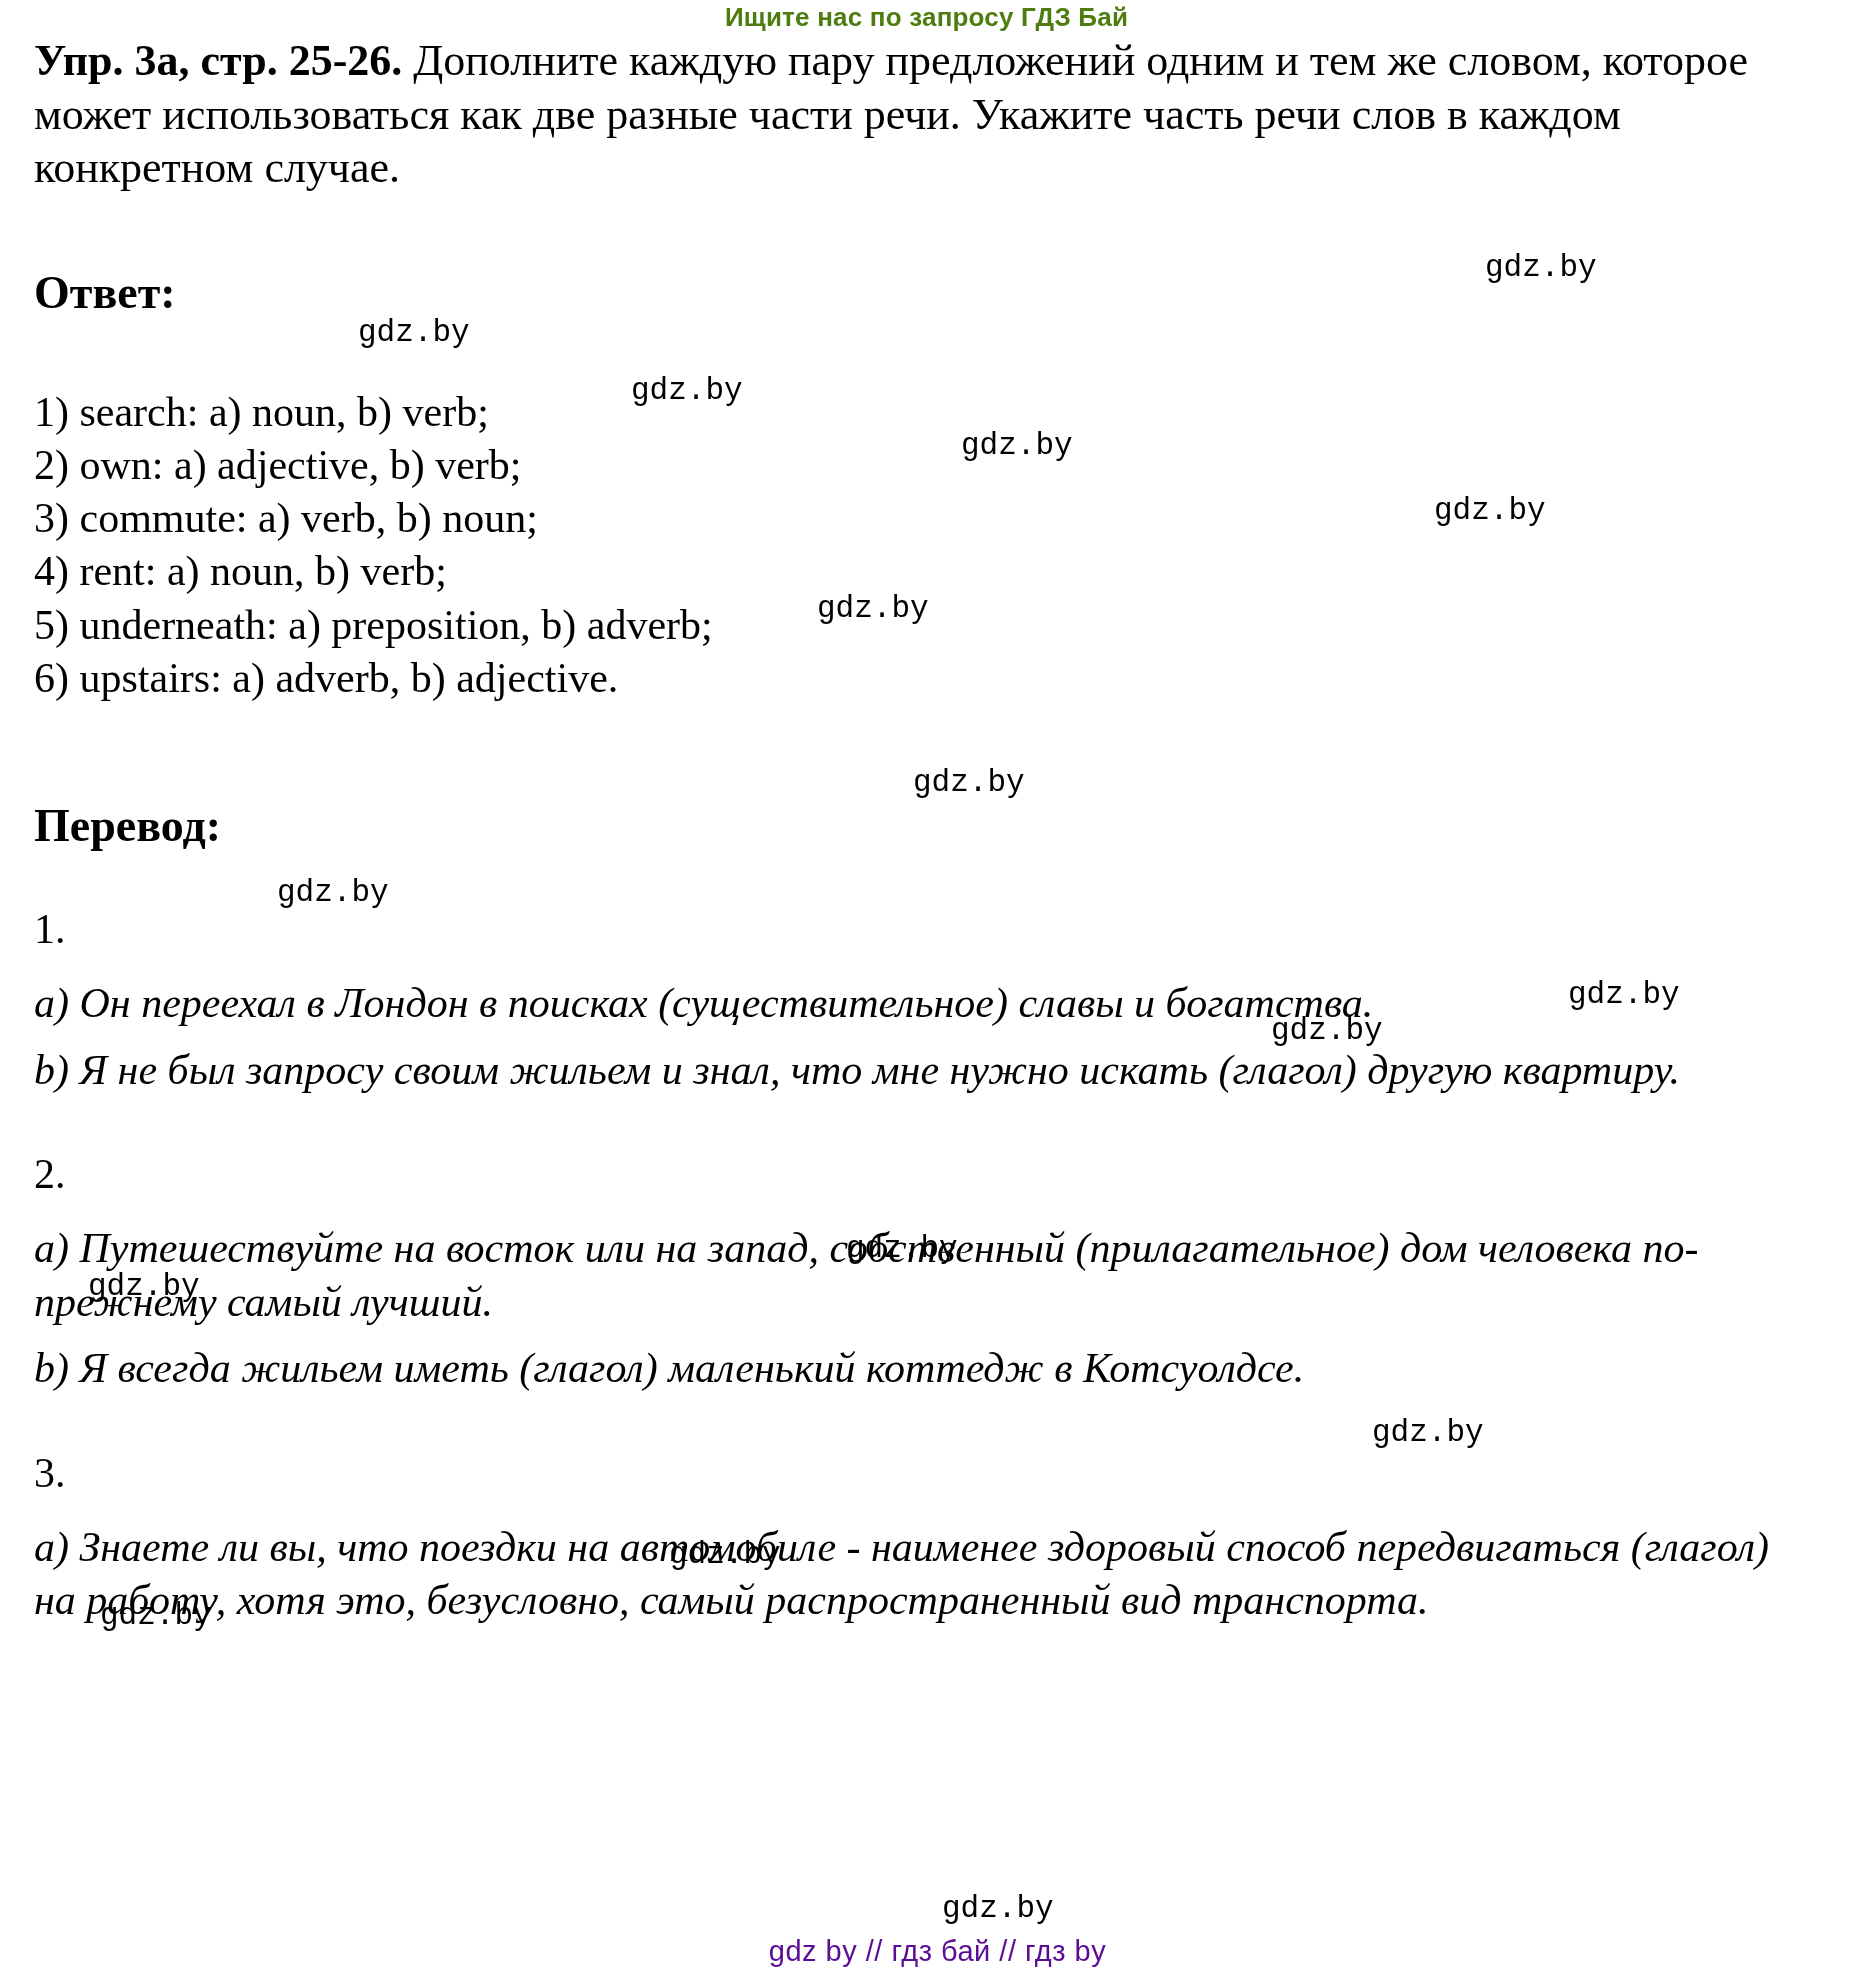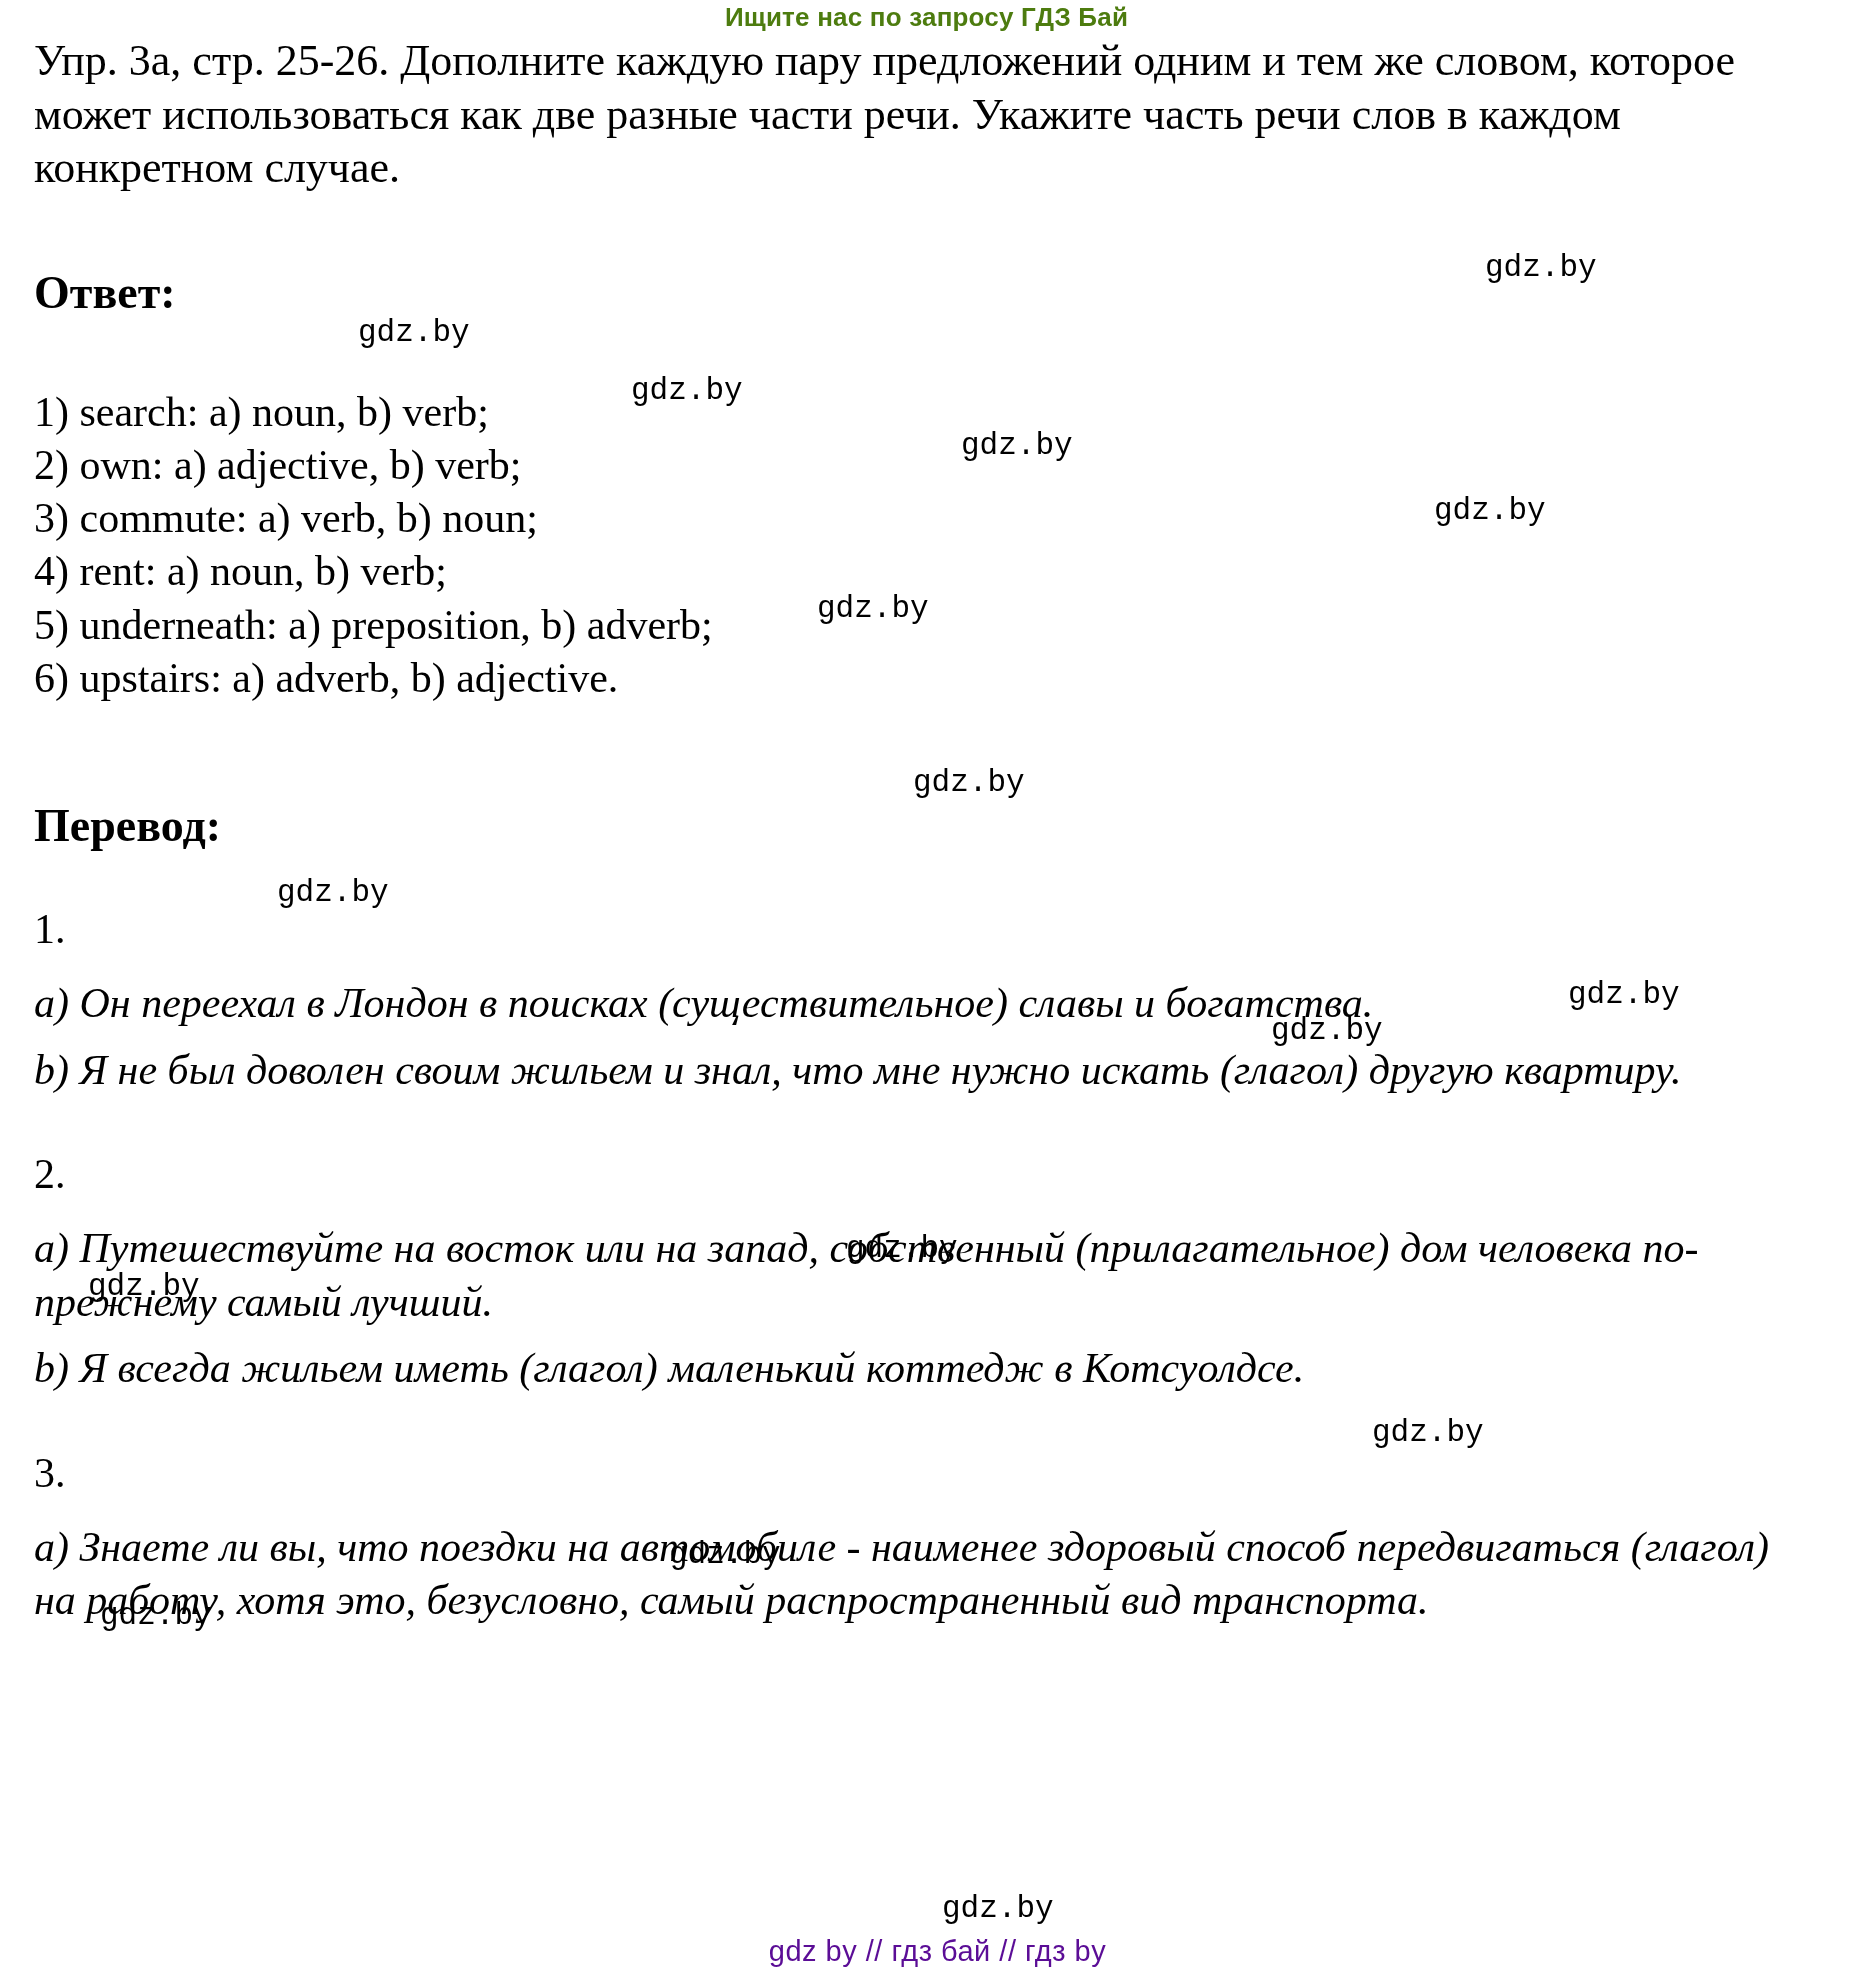--- a/index.html
+++ b/index.html
@@ -39,21 +39,21 @@
     width: 1786px;
   }
 
   .task-intro {
     font-size: 44px;
     line-height: 1.22;
     margin: 0;
     text-align: left;
   }
   .task-ref {
-    font-weight: 400;
+    font-weight: 700;
   }
 
   .section-heading {
     font-size: 46px;
     font-weight: 700;
     margin: 0;
   }
 
   .answer-heading { margin-top: 71px; }
 
@@ -126,21 +126,21 @@
         <li>5) underneath: a) preposition, b) adverb;</li>
         <li>6) upstairs: a) adverb, b) adjective.</li>
       </ul>
     </div>
 
     <div class="section-heading translation-heading">Перевод:</div>
 
     <div class="trans-group">
       <p class="trans-num">1.</p>
       <p class="trans-line">a) Он переехал в Лондон в поисках (существительное) славы и богатства.</p>
-      <p class="trans-line">b) Я не был доволен своим жильем и знал, что мне нужно искать (глагол) другую квартиру.</p>
+      <p class="trans-line">b) Я не был запросу своим жильем и знал, что мне нужно искать (глагол) другую квартиру.</p>
     </div>
 
     <div class="trans-group">
       <p class="trans-num">2.</p>
       <p class="trans-line">a) Путешествуйте на восток или на запад, собственный (прилагательное) дом человека по-прежнему самый лучший.</p>
       <p class="trans-line">b) Я всегда жильем иметь (глагол) маленький коттедж в Котсуолдсе.</p>
     </div>
 
     <div class="trans-group">
       <p class="trans-num">3.</p>

